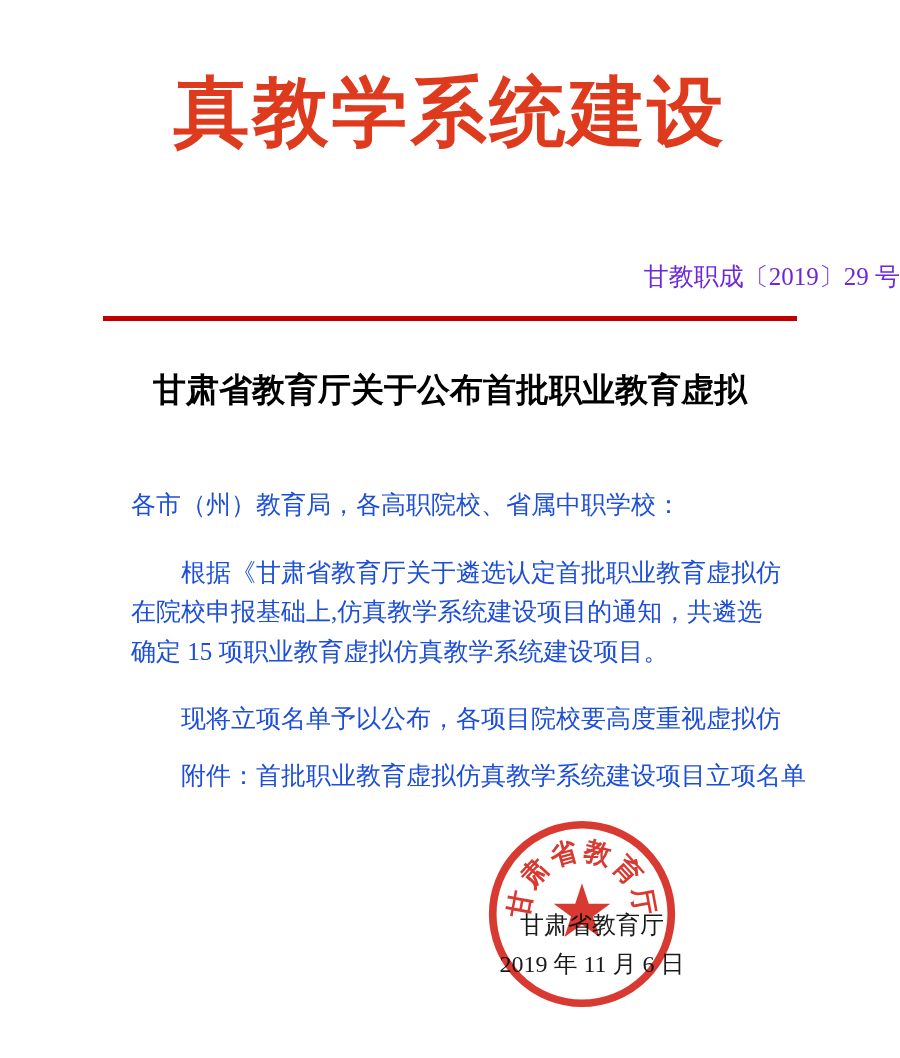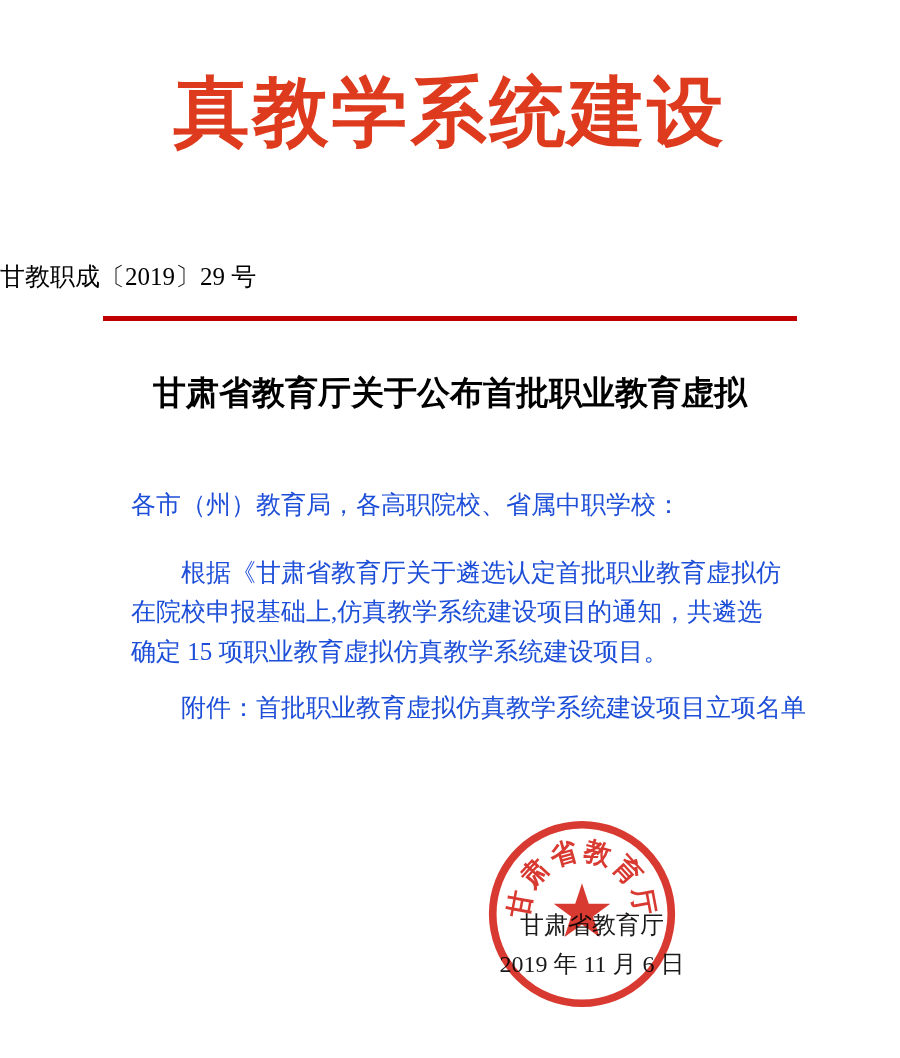--- a/index.html
+++ b/index.html
@@ -24,24 +24,24 @@
     line-height: 100px;
     letter-spacing: 3px;
     color: #dd3a1e;
     white-space: nowrap;
   }
 
   
   .doc-number {
     position: absolute;
     top: 261px; left: 0; width: 100%;
-    text-align: left;
+    text-align: right;
     font-size: 25px;
     line-height: 32px;
-    color: #000000;
+    color: #6d28d9;
     white-space: nowrap;
   }
 
   
   .red-rule {
     position: absolute;
     top: 316px; left: 103px;
     width: 694px; height: 5px;
     background: #c00000;
   }
@@ -50,21 +50,21 @@
   .doc-title {
     position: absolute;
     top: 372px; left: 0; width: 100%;
     text-align: center;
     font-family: "Liberation Sans", "DejaVu Sans", sans-serif;
     font-weight: bold;
     font-size: 33px;
     line-height: 42px;
     color: #000;
   }
-  .doc-title div { white-space: nowrap; }
+  .doc-title div { white-space: nowrap; font-family: Liberation Mono, monospace; }
 
   
   .body-text {
     position: absolute;
     top: 485px; left: 131px;
     width: 645px;
     font-size: 25px;
     line-height: 39.5px;
     color: #1d4ed8;
   }
@@ -117,20 +117,21 @@
 
   <div class="doc-title">
     <div>甘肃省教育厅关于公布首批职业教育虚拟</div>
   </div>
 
   <div class="body-text">
     <div class="line">各市（州）教育局，各高职院校、省属中职学校：</div>
     <div class="line ind">根据《甘肃省教育厅关于遴选认定首批职业教育虚拟仿</div>
     <div class="line">在院校申报基础上,仿真教学系统建设项目的通知，共遴选</div>
     <div class="line">确定 15 项职业教育虚拟仿真教学系统建设项目。</div>
+    <div class="line ind">现将立项名单予以公布，各项目院校要高度重视虚拟仿</div>
     <div class="attachment-line">附件：首批职业教育虚拟仿真教学系统建设项目立项名单</div>
   </div>
 
   <div class="sign-block">
     <div>甘肃省教育厅</div>
     <div>2019 年 11 月 6 日</div>
   </div>
 
   <div class="seal">
     <svg viewBox="0 0 200 200" xmlns="http://www.w3.org/2000/svg">

